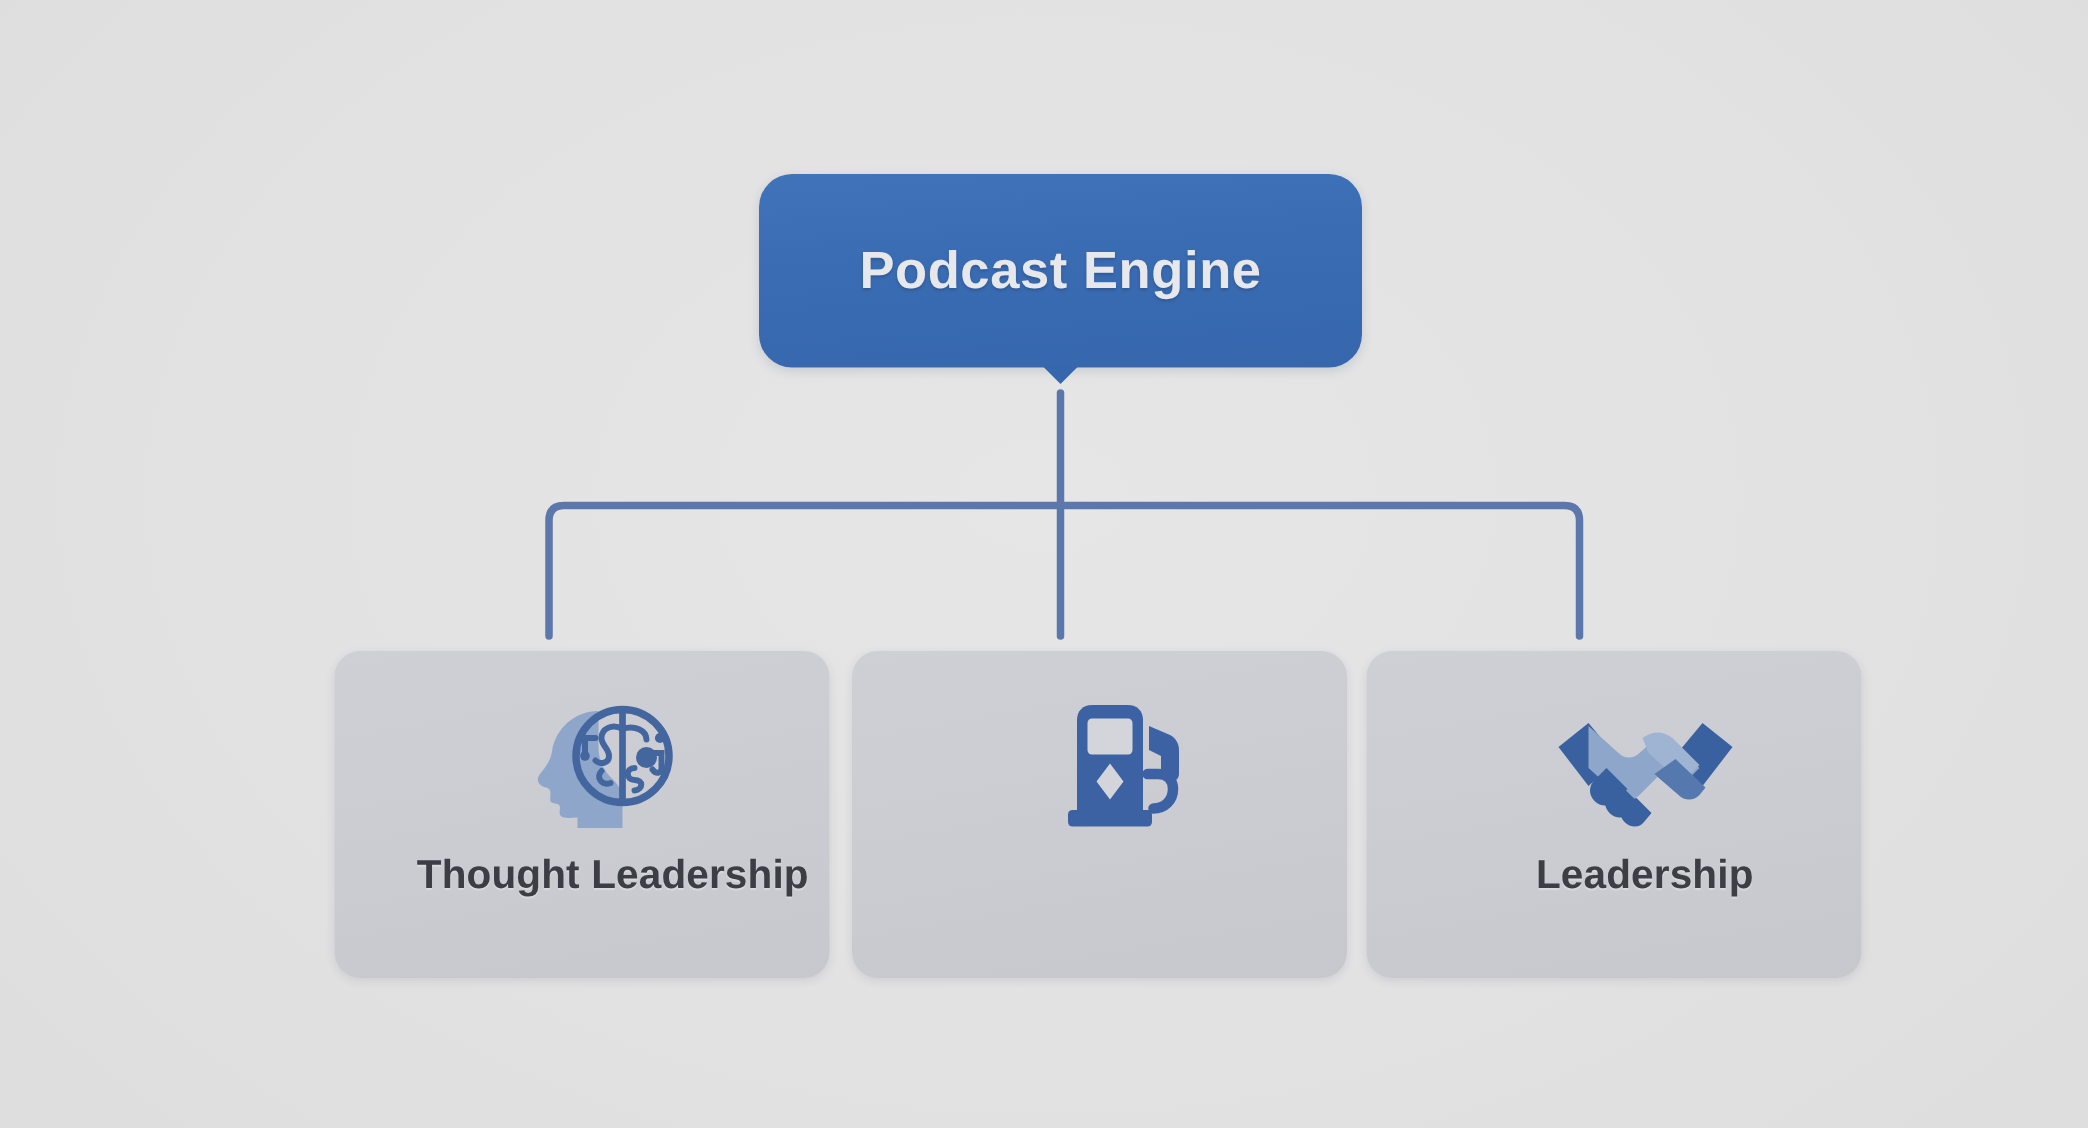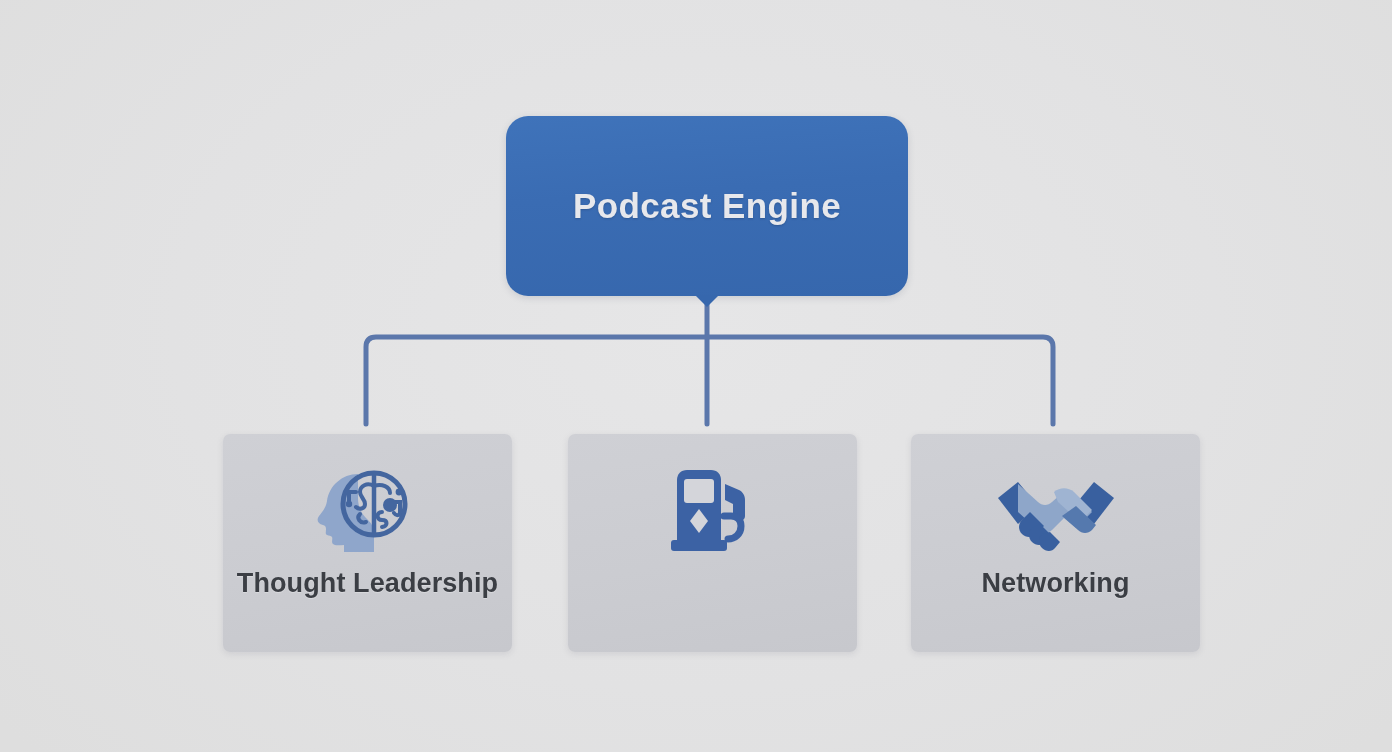--- a/index.html
+++ b/index.html
@@ -32,21 +32,21 @@
     height: 752px;
     pointer-events: none;
   }
 
   
   #root-node {
     position: absolute;
     left: 506px;
     top: 116px;
     width: 402px;
-    height: 180px;
+    height: 129px;
     border-radius: 22px;
     background: linear-gradient(176deg, #3f73ba 0%, #3a6cb3 42%, #3667ad 100%);
     box-shadow: 0 2px 7px rgba(90, 100, 120, 0.20);
     display: flex;
     align-items: center;
     justify-content: center;
   }
   #root-node .root-tail {
     position: absolute;
     left: 50%;
@@ -65,26 +65,27 @@
     color: #e7e8ec;
     text-shadow: 0 1px 2px rgba(25, 45, 80, 0.30);
     white-space: nowrap;
   }
 
   
   .child-card {
     position: absolute;
     top: 434px;
     height: 218px;
-    border-radius: 7px;
+    border-radius: 17px;
     background: linear-gradient(170deg, #cfd0d5 0%, #cbccd1 55%, #c7c8cd 100%);
     box-shadow: 0 2px 6px rgba(110, 115, 128, 0.16);
     display: flex;
     flex-direction: column;
     align-items: center;
+    padding-left: 41px;
   }
   #card-thought-leadership { left: 223px; width: 289px; }
   #card-content-fuel       { left: 568px; width: 289px; }
   #card-networking         { left: 911px; width: 289px; }
 
   .card-icon {
     margin-top: 34px;
     height: 86px;
     display: flex;
     align-items: center;
@@ -183,16 +184,16 @@
 
         <path d="M62,24 C68,19 76,19 82,24 L100,42 L88,54 L66,34 Z" fill="#9fb4d2"></path>
 
         <path d="M30,52 C26,56 26,62 30,66 C34,70 40,70 44,66 L52,58 L38,44 Z" fill="#39609f"></path>
         <path d="M40,60 C36,64 36,70 40,74 C44,78 50,78 54,74 L60,68 L48,56 Z" fill="#39609f"></path>
         <path d="M50,66 C46,70 46,76 50,80 C54,84 60,84 63,80 L68,74 L58,64 Z" fill="#39609f"></path>
 
         <path d="M70,48 L86,62 C90,66 96,66 100,62 L104,57 L84,38 Z" fill="#5579ae"></path>
       </svg>
     </div>
-    <div class="card-label">Networking</div>
+    <div class="card-label">Leadership</div>
   </div>
 
 </div>
 
 </body></html>

